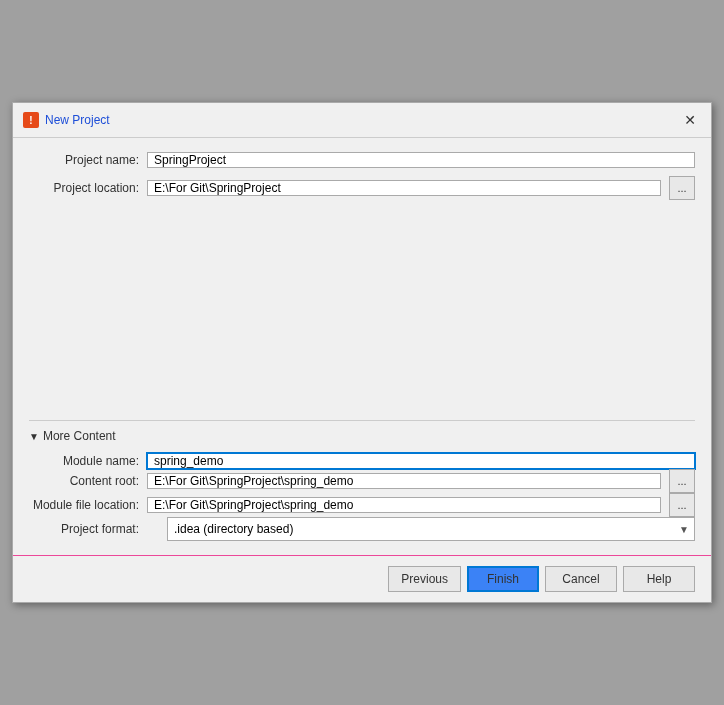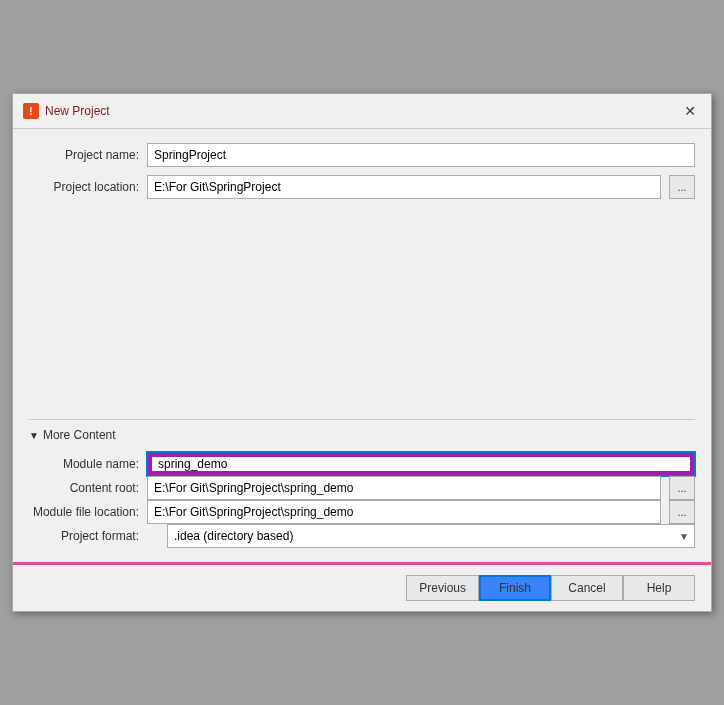--- a/index.html
+++ b/index.html
@@ -52,21 +52,21 @@
       display: flex;
       align-items: center;
       justify-content: center;
       font-size: 10px;
       color: white;
       font-weight: bold;
     }
 
     .title-text {
       font-size: 12px;
-      color: #7f1d1d;
+      color: #1d4ed8;
     }
 
     .close-btn {
       width: 22px;
       height: 22px;
       background: none;
       border: none;
       cursor: pointer;
       display: flex;
       align-items: center;
@@ -92,21 +92,21 @@
     .form-label {
       min-width: 110px;
       text-align: right;
       color: #333;
       font-size: 12px;
       white-space: nowrap;
     }
 
     .form-input {
       flex: 1;
-      height: 24px;
+      height: 16px;
       border: 1px solid #aaa;
       padding: 2px 6px;
       font-size: 12px;
       background: white;
       outline: none;
     }
 
     .browse-btn {
       width: 26px;
       height: 24px;
@@ -169,21 +169,22 @@
       right: 6px;
       pointer-events: none;
       font-size: 10px;
       color: #555;
     }
 
     .dialog-footer {
       padding: 10px 16px;
       display: flex;
       justify-content: flex-end;
-      border-top: 3px solid #ec4899;
+      gap: 6px;
+      border-top: 1px solid #ec4899;
       background: #f0f0f0;
     }
 
     .footer-btn {
       min-width: 72px;
       height: 26px;
       padding: 0 12px;
       border: 1px solid #aaa;
       background: #e8e8e8;
       cursor: pointer;
@@ -196,21 +197,21 @@
       background: #3b82f6;
       font-weight: normal;
     }
 
     .content-area {
       flex: 1;
       min-height: 200px;
     }
 
     .module-input-focused {
-      border: 5px solid #a21caf;
+      border: 1px solid #a21caf;
       outline: 2px solid #0078d4;
       outline-offset: -1px;
     }
   </style>
 </head>
 <body>
 
 <div class="dialog">
 
   <div class="title-bar">

